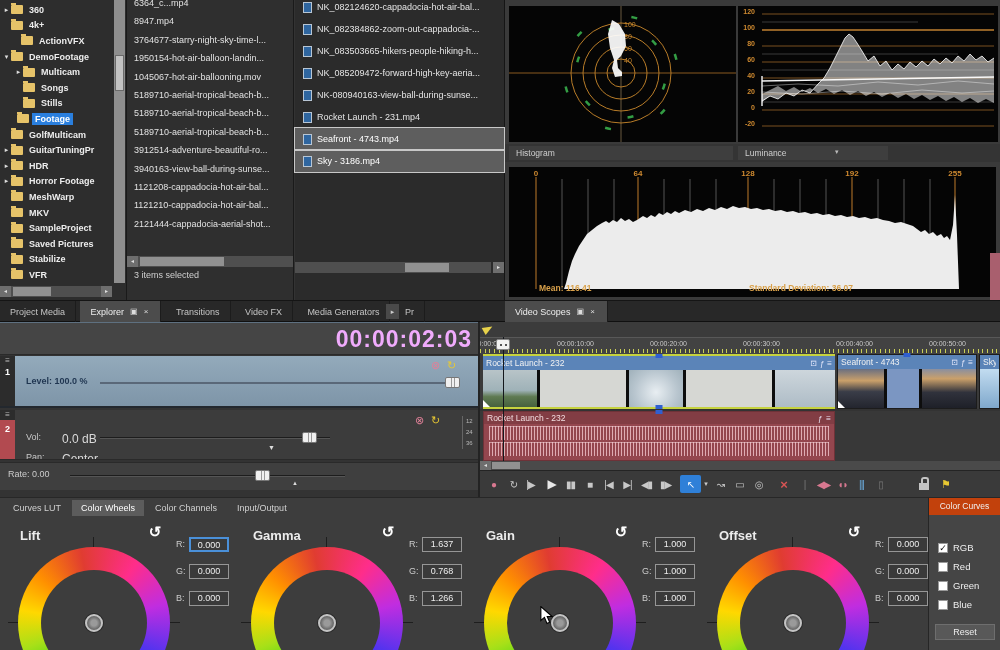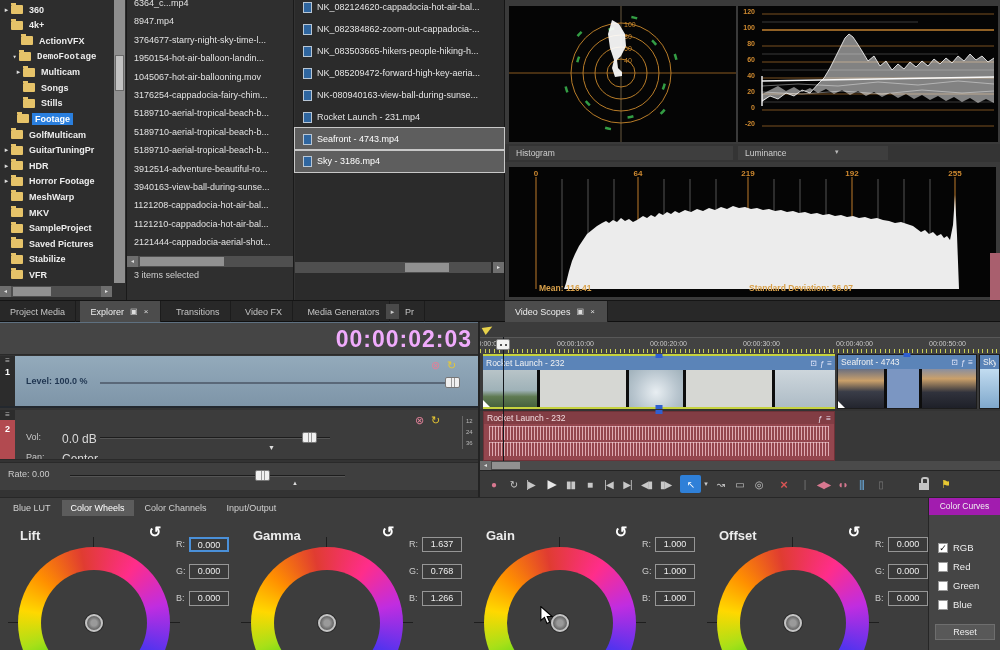--- a/index.html
+++ b/index.html
@@ -137,21 +137,21 @@
 .chv{position:absolute;left:85px;top:0;width:1px;height:172px;background:#1e1e1e}
 .ring{position:absolute;left:10px;top:10px;width:152px;height:152px;border-radius:50%;background:conic-gradient(from -10deg,#e03c31 0deg,#ff2d8a 45deg,#c02de0 85deg,#5533ee 125deg,#1a3cff 155deg,#18c818 215deg,#50d818 235deg,#a8e018 260deg,#ffd800 290deg,#ff9000 320deg,#e03c31 360deg)}
 .ring::after{content:"";position:absolute;inset:23px;background:#3d3d3d;border-radius:50%}
 .whandle{position:absolute;left:86px;top:86px;width:18px;height:18px;transform:translate(-50%,-50%);border-radius:50%;background:radial-gradient(circle,#9a9a9a 0 30%,#707070 60%,#545454);border:2px solid #c4c4c4;box-shadow:0 0 0 1px #2a2a2a;z-index:3}
 .vals{position:absolute;left:164px;top:16px}
 .vrow{display:flex;align-items:center;height:16px;margin-bottom:11px}
 .vlab{width:13px;font-size:9px;color:#ccc}
 .vbox{width:40px;height:15px;background:#3a3a3a;border:1px solid #969696;color:#eee;font-size:9px;text-align:center;line-height:13px}
 .vbox.focused{border:2px solid #4a90d9}
 .curves{position:absolute;left:928px;top:0;width:72px;height:153px;background:#454545;border-left:1px solid #262626}
-.curves-tab{height:17px;background:#a21caf;color:#f0f0f0;font-size:8.5px;line-height:17px;text-align:center}
+.curves-tab{height:17px;background:#c2410c;color:#f0f0f0;font-size:8.5px;line-height:17px;text-align:center}
 .checks{position:absolute;left:9px;top:44px}
 .chk{display:flex;align-items:center;gap:5px;margin-bottom:8px}
 .cbox{width:10px;height:10px;background:#fff;border:1px solid #999;font-size:9px;line-height:9px;text-align:center;color:#111}
 .cbox.checked::after{content:"✓"}
 .chk-label{font-size:9.5px;color:#eee}
 .curves-reset{position:absolute;left:6px;top:126px;width:60px;height:16px;background:#585858;border:1px solid #6e6e6e;color:#eee;font-size:9px;text-align:center;line-height:15px}
 .cursor{position:absolute;left:540px;top:606px;z-index:99}
 </style>
 </head>
 <body>
@@ -172,21 +172,21 @@
           <span class="folder-icon"></span>
           <span class="tree-label">4k+</span>
         </div>
 
         <div class="tree-row" style="padding-left: 12px;">
           <span class="tw"></span>
           <span class="folder-icon"></span>
           <span class="tree-label">ActionVFX</span>
         </div>
 
-        <div class="tree-row" style="padding-left: 10px; font-family: Liberation Mono, monospace;">
+        <div class="tree-row" style="padding-left: 2px;">
           <span class="tw">▾</span>
           <span class="folder-icon"></span>
           <span class="tree-label">DemoFootage</span>
         </div>
 
         <div class="tree-row" style="padding-left: 14px;">
           <span class="tw">▸</span>
           <span class="folder-icon"></span>
           <span class="tree-label">Multicam</span>
         </div>
@@ -285,21 +285,20 @@
         <div class="f-row">6364_c...mp4</div>
 
         <div class="f-row">8947.mp4</div>
 
         <div class="f-row">3764677-starry-night-sky-time-l...</div>
 
         <div class="f-row">1950154-hot-air-balloon-landin...</div>
 
         <div class="f-row">1045067-hot-air-ballooning.mov</div>
 
-        <div class="f-row">3176254-cappadocia-fairy-chim...</div>
 
         <div class="f-row">5189710-aerial-tropical-beach-b...</div>
 
         <div class="f-row">5189710-aerial-tropical-beach-b...</div>
 
         <div class="f-row">5189710-aerial-tropical-beach-b...</div>
 
         <div class="f-row">3912514-adventure-beautiful-ro...</div>
 
         <div class="f-row">3940163-view-ball-during-sunse...</div>
@@ -451,21 +450,21 @@
           <line x1="239" y1="10" x2="239" y2="122"></line>
         <line x1="343" y1="10" x2="343" y2="122"></line>
           <line x1="446" y1="10" x2="446" y2="122"></line>
       </g>
       <path d="M27,122 L55,122 L57,116 L60,104 L63,94 L66,87 L70,79 L74,73 L78,67 L83,63 L88,59 L93,56 L97,54 L100,56 L104,53 L108,55 L112,51 L116,54 L120,52 L124,55 L128,53 L134,49 L138,51 L142,48 L146,50 L150,46 L154,48 L158,45 L162,47 L166,44 L170,46 L176,43 L182,45 L188,42 L194,44 L200,41 L206,43 L212,40 L218,42 L224,39 L230,41 L236,40 L242,42 L248,41 L254,43 L260,42 L266,44 L272,43 L278,45 L284,44 L290,46 L296,45 L302,47 L308,46 L314,48 L320,47 L326,49 L332,48 L338,50 L344,49 L350,51 L356,50 L362,52 L368,51 L374,53 L380,54 L386,56 L392,55 L398,57 L404,59 L408,62 L412,65 L416,63 L420,67 L424,65 L428,69 L432,67 L435,71 L438,69 L441,73 L444,58 L446,28 L448,68 L450,122 Z" fill="#ececec"></path>
     </svg>
     <div class="hist-ticks">
 
     <span class="htick" style="left: 27px;">0</span>
         <span class="htick" style="left: 129px;">64</span>
-        <span class="htick" style="left: 239px;">219</span>
+        <span class="htick" style="left: 239px;">128</span>
         <span class="htick" style="left: 343px;">192</span>
         <span class="htick" style="left: 446px;">255</span>
       </div>
     <div class="hist-stats">
       <span class="hstat" style="left:30px">Mean: 116.41</span>
       <span class="hstat" style="left:240px">Standard Deviation: 36.07</span>
     </div>
     <div class="pink-strip"></div>
   </div>
 
@@ -726,21 +725,21 @@
           <span class="tbtn yellow" style="margin-left: 5px;">
             <span class="tg">⚑</span>
           </span>
         </div>
     </div>
   </div>
 
   <div class="bottom">
     <div class="ctabs">
 
-    <span class="ctab">Blue LUT</span>
+    <span class="ctab">Curves LUT</span>
         <span class="ctab active">Color Wheels</span>
         <span class="ctab">Color Channels</span>
         <span class="ctab">Input/Output</span>
       </div>
     <div class="wheels">
 
         <div class="wblock">
           <span class="wname">Lift</span>
           <span class="wreset">↺</span>
           <div class="wgfx">

